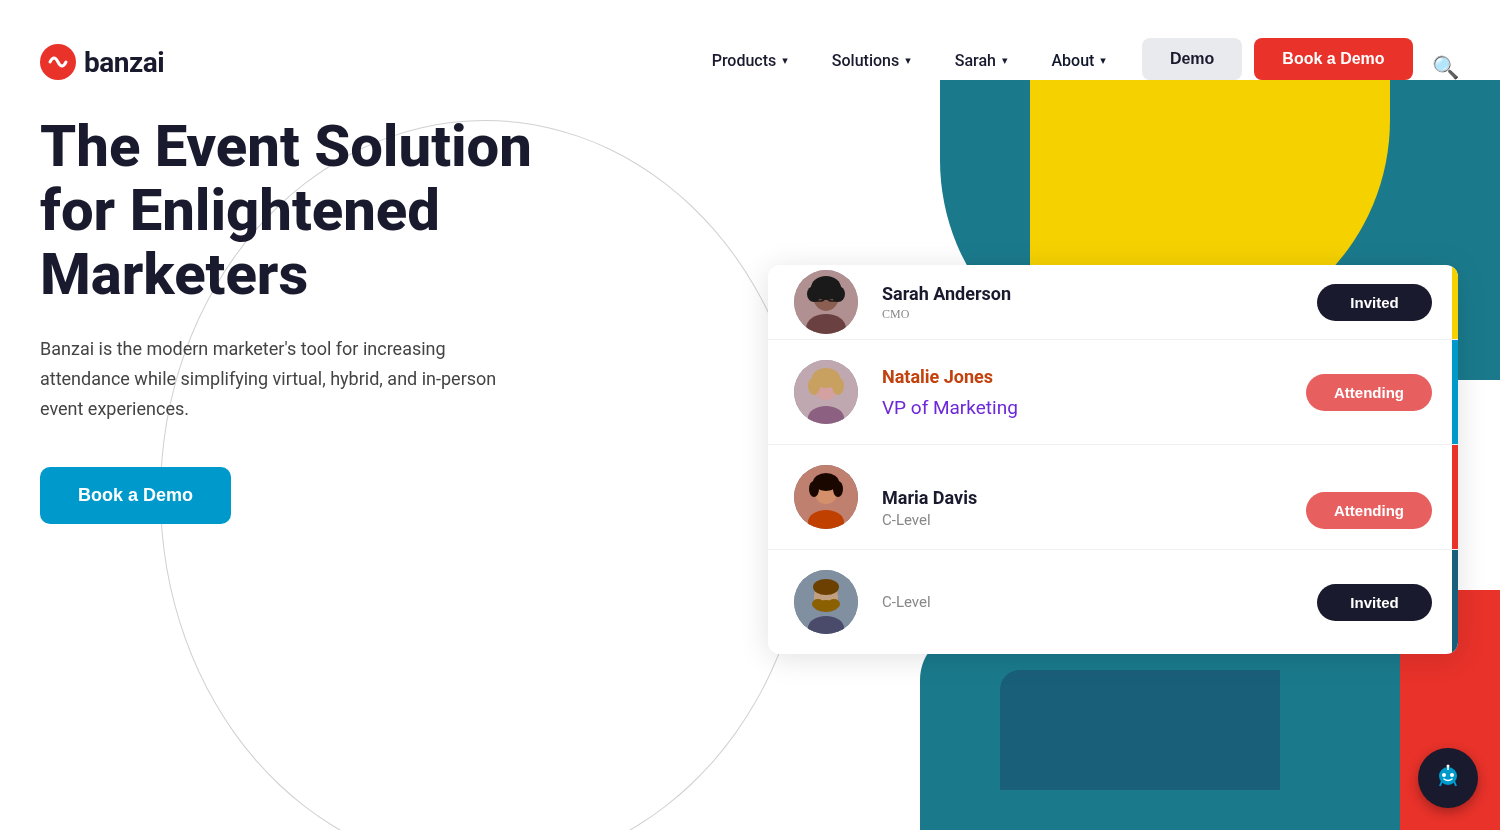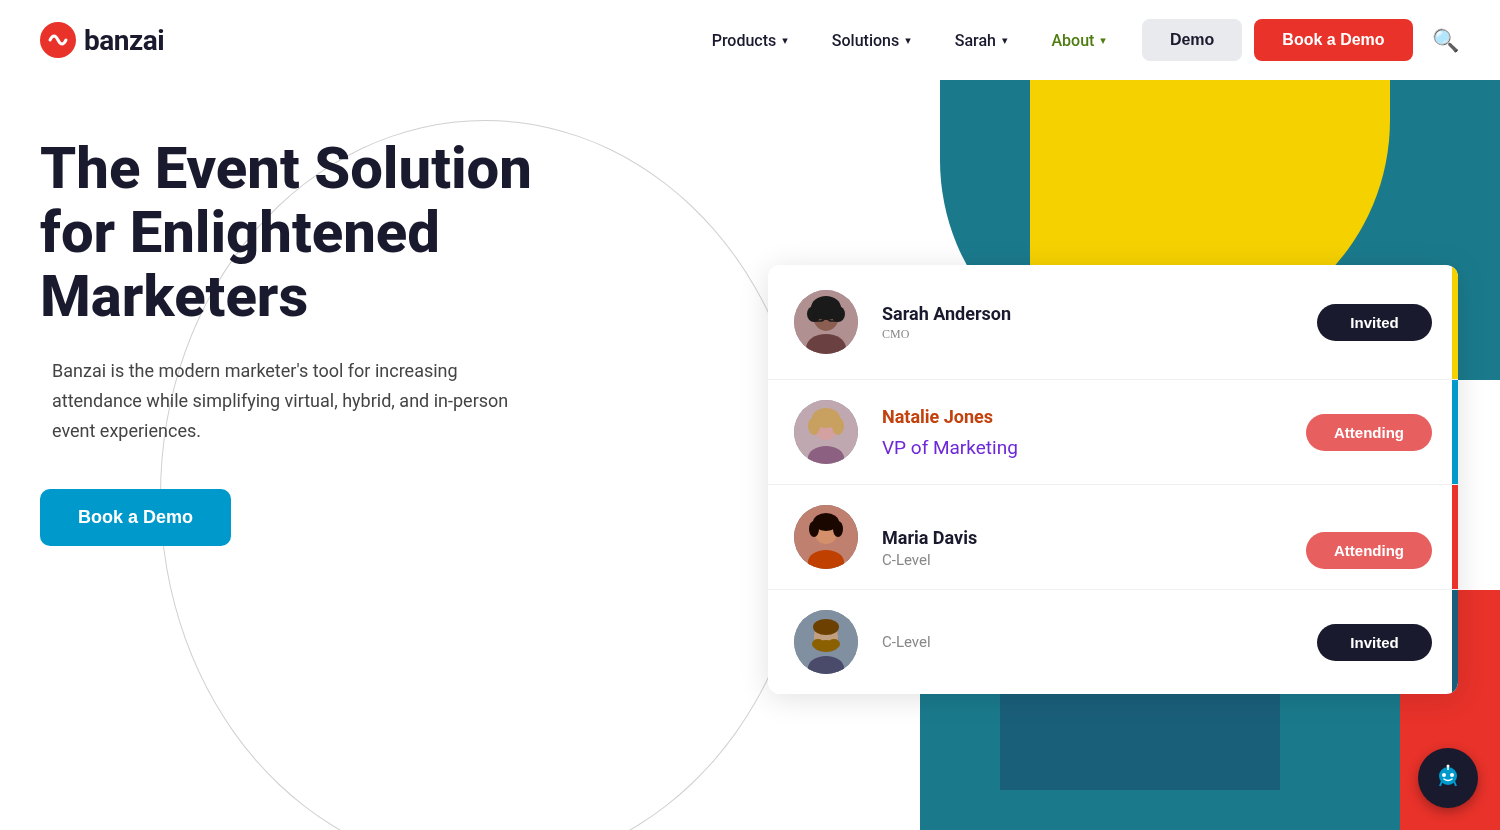--- a/index.html
+++ b/index.html
@@ -1,21 +1,21 @@
 <!DOCTYPE html>
 <html><head>
   <meta charset="utf-8">
   <style>
     * { margin: 0; padding: 0; box-sizing: border-box; }
     body { font-family: -apple-system, BlinkMacSystemFont, 'Segoe UI', Roboto, sans-serif; background: #fff; overflow: hidden; width: 1500px; height: 830px; position: relative; }
   </style>
 </head>
 <body>
 
-<nav style="display:flex;align-items:center;padding:0 40px;height:80px;background:#fff;position:relative;z-index:10;">
+<nav style="display:flex;align-items:flex-end;padding:0 40px;height:80px;background:#fff;position:relative;z-index:10;">
   <a href="#" style="display:flex;align-items:center;gap:8px;text-decoration:none;margin-right:auto;">
 
     <svg width="36" height="36" viewBox="0 0 36 36">
       <circle cx="18" cy="18" r="18" fill="#e8322a"></circle>
       <path d="M10 18 Q14 10 18 18 Q22 26 26 18" stroke="#fff" stroke-width="3" fill="none" stroke-linecap="round"></path>
     </svg>
     <span style="font-size:28px;font-weight:700;color:#1a1a2e;letter-spacing:-0.5px;">banzai</span>
   </a>
 
   <ul style="display:flex;align-items:center;list-style:none;gap:0;">
@@ -31,21 +31,21 @@
         <span style="font-size:11px;">▾</span>
       </a>
     </li>
     <li>
       <a href="#" style="display:flex;align-items:center;gap:6px;padding:10px 22px;font-size:16px;font-weight:500;color:#1a1a2e;text-decoration:none;">
         <span>Sarah</span>
         <span style="font-size:11px;">▾</span>
       </a>
     </li>
     <li>
-      <a href="#" style="display:flex;align-items:center;gap:6px;padding:10px 22px;font-size:16px;font-weight:500;color:#4d7c0f;text-decoration:none;">
+      <a href="#" style="display:flex;align-items:center;gap:6px;padding:10px 22px;font-size:16px;font-weight:500;color:#0f172a;text-decoration:none;">
         <span>About</span>
         <span style="font-size:11px;">▾</span>
       </a>
     </li>
   </ul>
 
   <button style="padding:12px 28px;border:none;border-radius:8px;background:#e8eaed;color:#1a1a2e;font-size:16px;font-weight:600;cursor:pointer;margin-left:14px;">Demo</button>
   <button style="padding:12px 28px;border:none;border-radius:8px;background:#e8322a;color:#fff;font-size:16px;font-weight:600;cursor:pointer;margin-left:12px;">Book a Demo</button>
   <span style="margin-left:20px;font-size:22px;color:#444;cursor:pointer;">🔍</span>
 </nav>
@@ -55,29 +55,29 @@
   <div style="position:absolute;top:-60px;right:-40px;width:600px;height:360px;background:#1a7a8c;border-radius:0 0 0 220px;z-index:1;"></div>
   <div style="position:absolute;top:-30px;right:110px;width:360px;height:290px;background:#f5d100;border-radius:0 0 220px 0;z-index:2;"></div>
   <div style="position:absolute;top:200px;right:-40px;width:620px;height:70px;background:#1a9aaa;z-index:0;"></div>
 
   <div style="position:absolute;bottom:0;right:0;width:440px;height:240px;background:#e8322a;border-radius:60px 0 0 0;z-index:1;"></div>
   <div style="position:absolute;bottom:0;right:100px;width:480px;height:200px;background:#1a7a8c;border-radius:50px 0 0 0;z-index:2;"></div>
   <div style="position:absolute;bottom:40px;right:220px;width:280px;height:120px;background:#1a5f7a;border-radius:20px 0 0 0;z-index:3;"></div>
 
   <div style="position:absolute;top:40px;left:160px;width:650px;height:750px;border:1.5px solid #d0d0d0;border-radius:50%;pointer-events:none;z-index:0;"></div>
 
-  <div style="position:absolute;top:57px;left:40px;width:560px;z-index:5;">
+  <div style="position:absolute;top:35px;left:40px;width:560px;z-index:5;">
     <h1 style="font-size:58px;font-weight:800;color:#1a1a2e;line-height:1.1;margin-bottom:28px;">The Event Solution for Enlightened Marketers</h1>
-    <p style="font-size:18px;color:#444;line-height:1.65;margin-bottom:44px;max-width:470px;margin-left:12px;">Banzai is the modern marketer's tool for increasing attendance while simplifying virtual, hybrid, and in-person event experiences.</p>
+    <p style="font-size:18px;color:#444;line-height:1.65;margin-bottom:44px;max-width:470px;">Banzai is the modern marketer's tool for increasing attendance while simplifying virtual, hybrid, and in-person event experiences.</p>
     <button style="padding:18px 38px;background:#0099cc;color:#fff;border:none;border-radius:10px;font-size:18px;font-weight:600;cursor:pointer;">Book a Demo</button>
   </div>
 
   <div style="position:absolute;top:185px;right:42px;width:690px;z-index:5;border-radius:12px;overflow:hidden;box-shadow:0 4px 30px rgba(0,0,0,0.12);">
 
-    <div style="background:#fff;display:flex;align-items:center;padding:25px 26px;border-bottom:1px solid #f0f0f0;position:relative;">
+    <div style="background:#fff;display:flex;align-items:center;padding:5px 26px;border-bottom:1px solid #f0f0f0;position:relative;">
 
       <div style="position:absolute;right:0;top:0;bottom:0;width:6px;background:#f5d100;"></div>
 
       <div style="width:64px;height:64px;border-radius:50%;overflow:hidden;flex-shrink:0;margin-right:24px;background:#a08090;display:flex;align-items:center;justify-content:center;">
         <svg viewBox="0 0 64 64" width="64" height="64">
           <circle cx="32" cy="32" r="32" fill="#b09090"></circle>
           <ellipse cx="32" cy="26" rx="13" ry="15" fill="#8B5E52"></ellipse>
           <ellipse cx="32" cy="58" rx="20" ry="14" fill="#6B4040"></ellipse>
 
           <ellipse cx="32" cy="18" rx="15" ry="12" fill="#1a1a1a"></ellipse>

